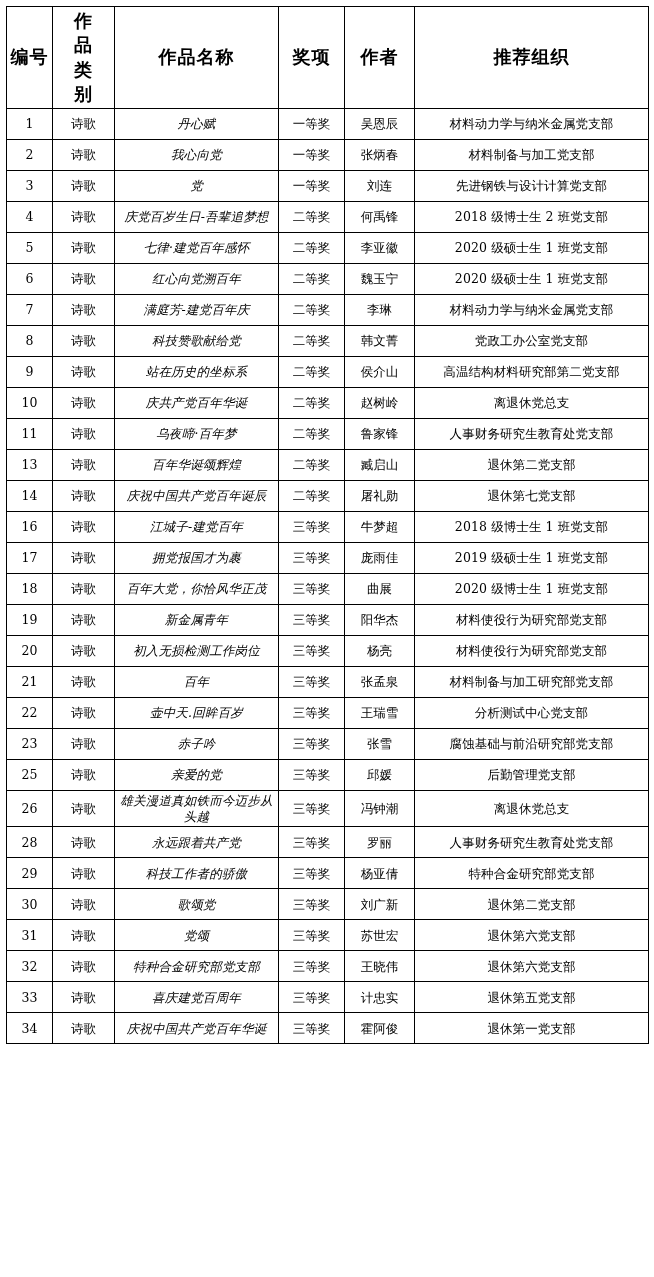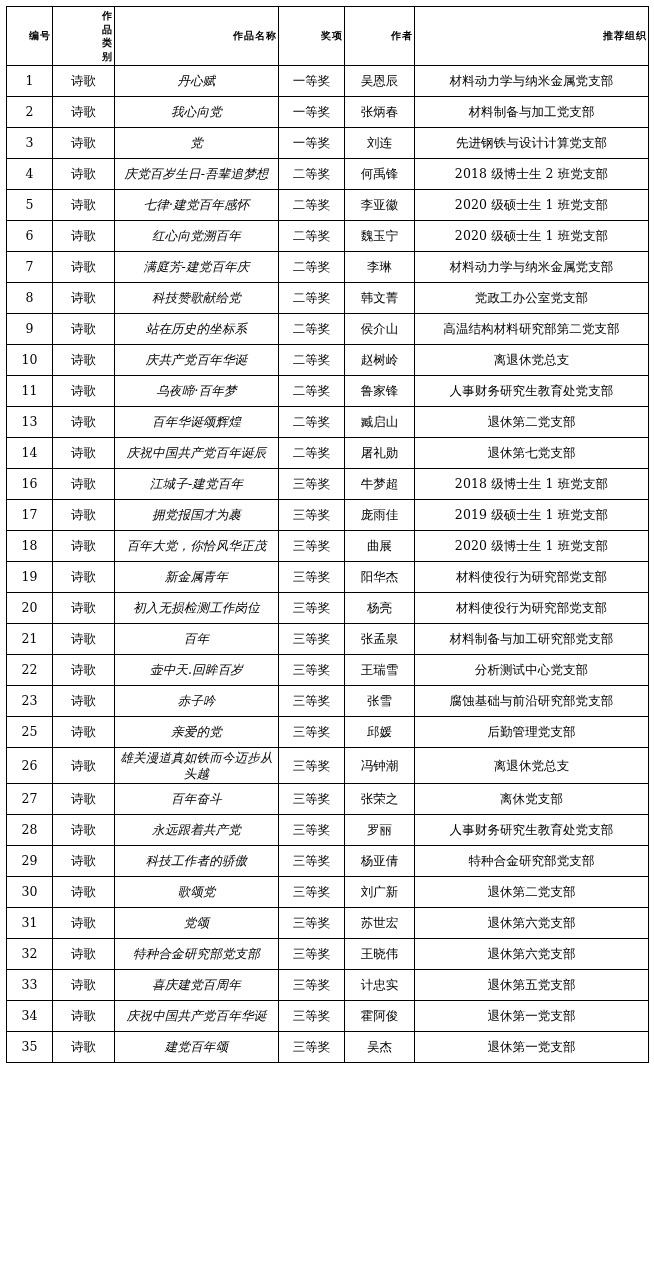--- a/index.html
+++ b/index.html
@@ -26,25 +26,24 @@
   table.award-table td {
     border: 1px solid #000000;
     text-align: center;
     vertical-align: middle;
     font-family: "DejaVu Serif", "Liberation Serif", serif;
     padding: 2px 1px;
     line-height: 1.25;
     word-break: break-all;
   }
   table.award-table th {
-    font-size: 10px;
+    font-size: 18px;
     font-weight: bold;
     height: 46px;
     letter-spacing: 1px;
-    text-align: right;
   }
   table.award-table td {
     font-size: 12.5px;
     height: 26px;
   }
   td.num-cell { font-size: 13px; }
   td.title-cell { font-size: 13px; letter-spacing: 0.2px; font-style: italic; }
   td.prize-cell { font-size: 12.5px; }
   td.author-cell { font-size: 12.5px; }
   td.org-cell { font-size: 12.5px; letter-spacing: 0.1px; }
@@ -258,28 +257,20 @@
         </tr>
         <tr>
           <td class="num-cell">26</td>
           <td class="cat-cell">诗歌</td>
           <td class="title-cell">雄关漫道真如铁而今迈步从头越</td>
           <td class="prize-cell">三等奖</td>
           <td class="author-cell">冯钟潮</td>
           <td class="org-cell">离退休党总支</td>
         </tr>
         <tr>
-          <td class="num-cell">27</td>
-          <td class="cat-cell">诗歌</td>
-          <td class="title-cell">百年奋斗</td>
-          <td class="prize-cell">三等奖</td>
-          <td class="author-cell">张荣之</td>
-          <td class="org-cell">离休党支部</td>
-        </tr>
-        <tr>
           <td class="num-cell">28</td>
           <td class="cat-cell">诗歌</td>
           <td class="title-cell">永远跟着共产党</td>
           <td class="prize-cell">三等奖</td>
           <td class="author-cell">罗丽</td>
           <td class="org-cell">人事财务研究生教育处党支部</td>
         </tr>
         <tr>
           <td class="num-cell">29</td>
           <td class="cat-cell">诗歌</td>
@@ -319,25 +310,17 @@
           <td class="prize-cell">三等奖</td>
           <td class="author-cell">计忠实</td>
           <td class="org-cell">退休第五党支部</td>
         </tr>
         <tr>
           <td class="num-cell">34</td>
           <td class="cat-cell">诗歌</td>
           <td class="title-cell">庆祝中国共产党百年华诞</td>
           <td class="prize-cell">三等奖</td>
           <td class="author-cell">霍阿俊</td>
-          <td class="org-cell">退休第一党支部</td>
-        </tr>
-        <tr>
-          <td class="num-cell">35</td>
-          <td class="cat-cell">诗歌</td>
-          <td class="title-cell">建党百年颂</td>
-          <td class="prize-cell">三等奖</td>
-          <td class="author-cell">吴杰</td>
           <td class="org-cell">退休第一党支部</td>
         </tr>
       </tbody>
   </table>
 </div>
 
 </body></html>

